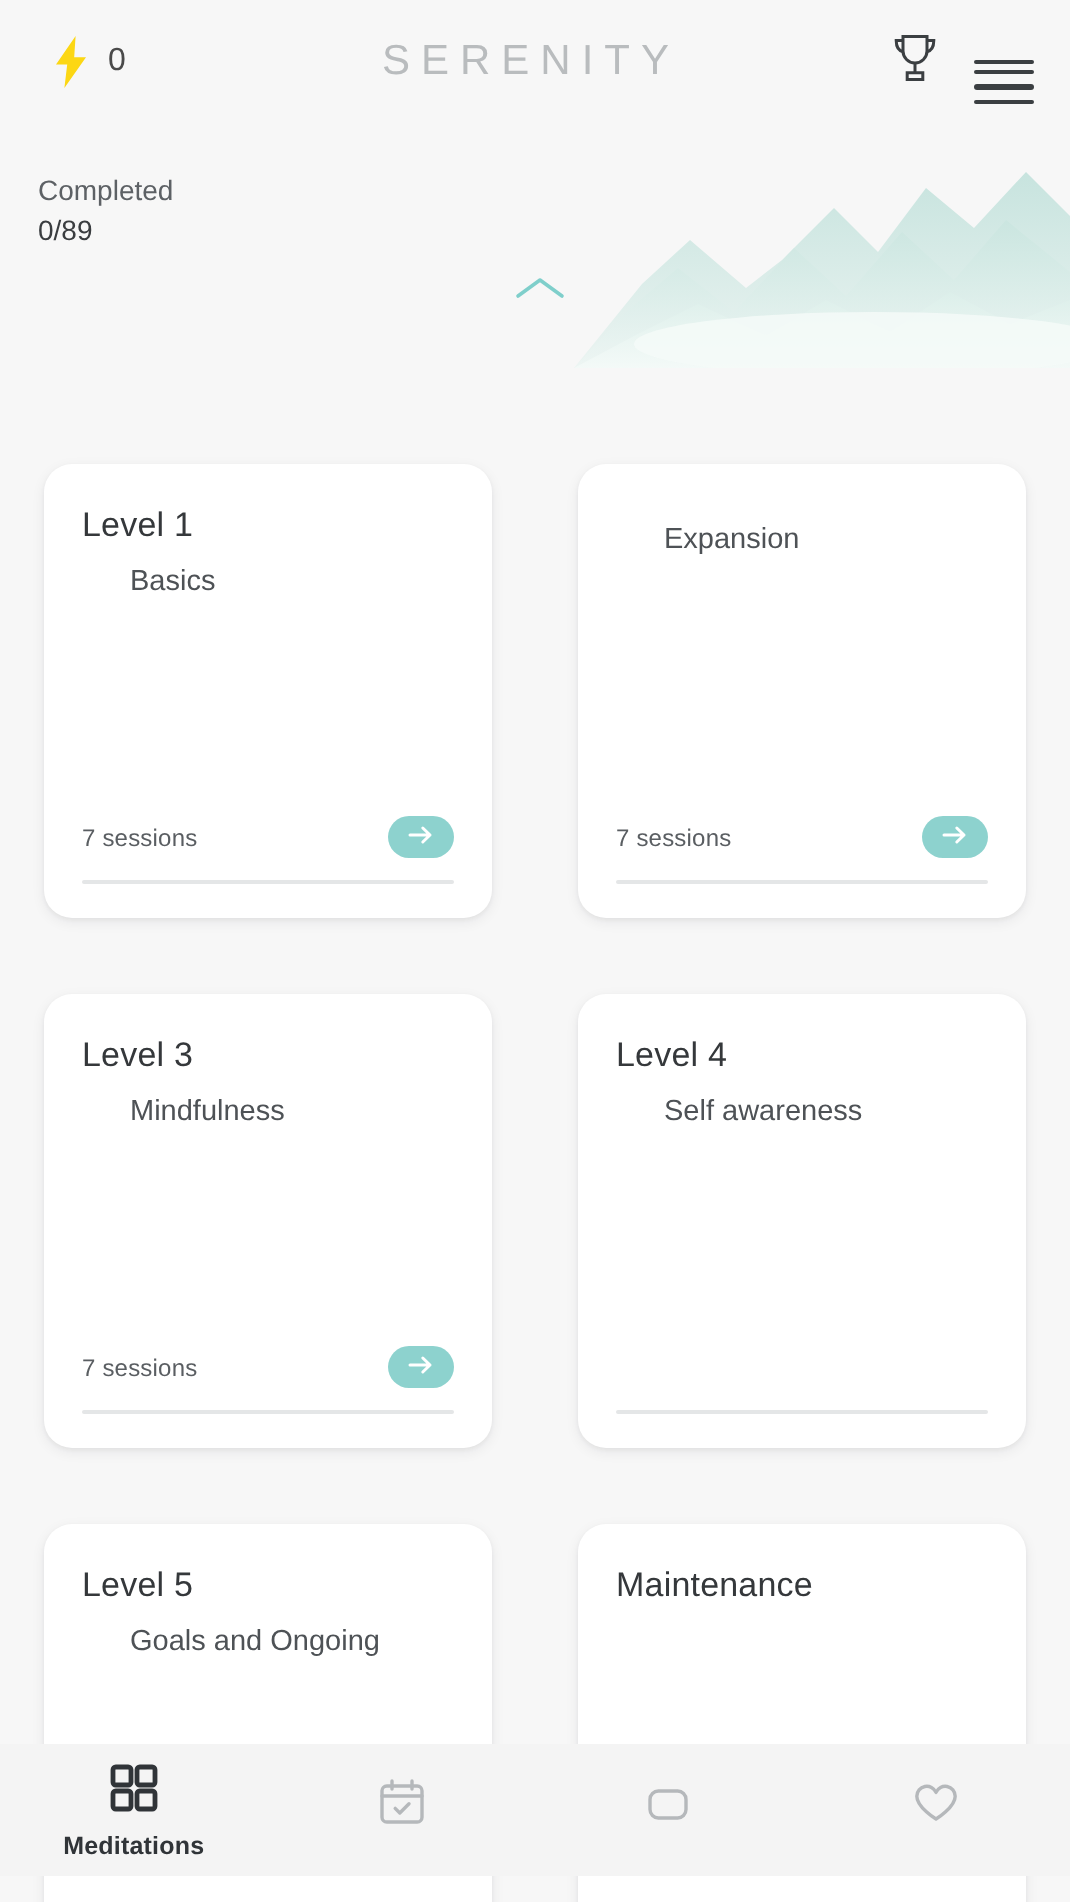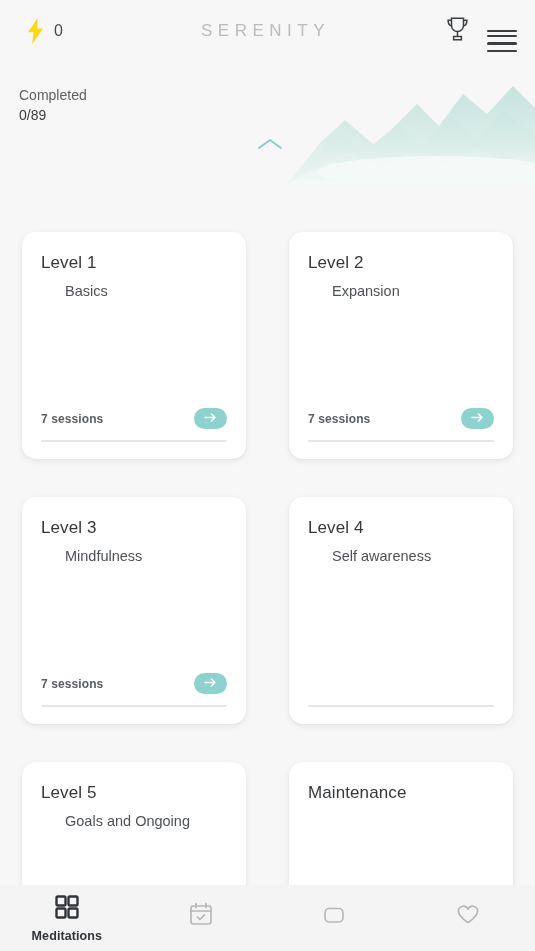--- a/index.html
+++ b/index.html
@@ -38,21 +38,21 @@
     font-size: 16px;
     color: #4a4a4a;
     font-weight: 400;
     letter-spacing: .2px;
   }
 
   .brand {
     position: absolute;
     left: 0; right: 4px;
     text-align: center;
-    font-size: 17px;
+    font-size: 21px;
     letter-spacing: 5.5px;
     color: #b9bcbe;
     font-weight: 300;
     pointer-events: none;
     font-family: "Liberation Sans", sans-serif;
   }
 
   .topbar-right {
     margin-left: auto;
     display: flex;
@@ -172,21 +172,20 @@
   .card-footer {
     display: flex;
     align-items: center;
     justify-content: space-between;
     padding-bottom: 11px;
   }
   .sessions {
     font-size: 12px;
     color: #5a5e62;
     letter-spacing: .1px;
-    font-weight: bold;
   }
   .go-button {
     width: 33px;
     height: 21px;
     border-radius: 11px;
     background: #8dd2ce;
     border: none;
     display: flex;
     align-items: center;
     justify-content: center;
@@ -203,21 +202,21 @@
   .progress-fill {
     height: 100%;
     width: 0%;
     background: #8dd2ce;
     border-radius: 2px;
   }
 
   
   .bottom-nav {
     position: absolute;
-    left: 0; right: 0; bottom: 0;
+    left: 0; right: 0; bottom: 13px;
     height: 66px;
     background: #f4f4f4;
     display: flex;
     align-items: center;
     z-index: 10;
   }
   .nav-item {
     flex: 1;
     display: flex;
     flex-direction: column;
@@ -339,21 +338,20 @@
             </svg>
           </span>
         </button>
       </div>
       <div class="progress-track">
         <div class="progress-fill" style="width: 0%;"></div>
       </div>
     </div>
 
     <div class="card">
-      <div class="card-title">Level 2</div>
       <div class="card-subtitle">Expansion</div>
       <div class="card-spacer"></div>
       <div class="card-footer">
         <span class="sessions">7 sessions</span>
         <button class="go-button">
           <span>
             <svg width="13" height="11" viewBox="0 0 13 11" fill="none" stroke="#ffffff" stroke-width="1.5" stroke-linecap="round" stroke-linejoin="round">
               <path d="M1 5.5h10M7.4 2l3.6 3.5L7.4 9"></path>
             </svg>
           </span>

